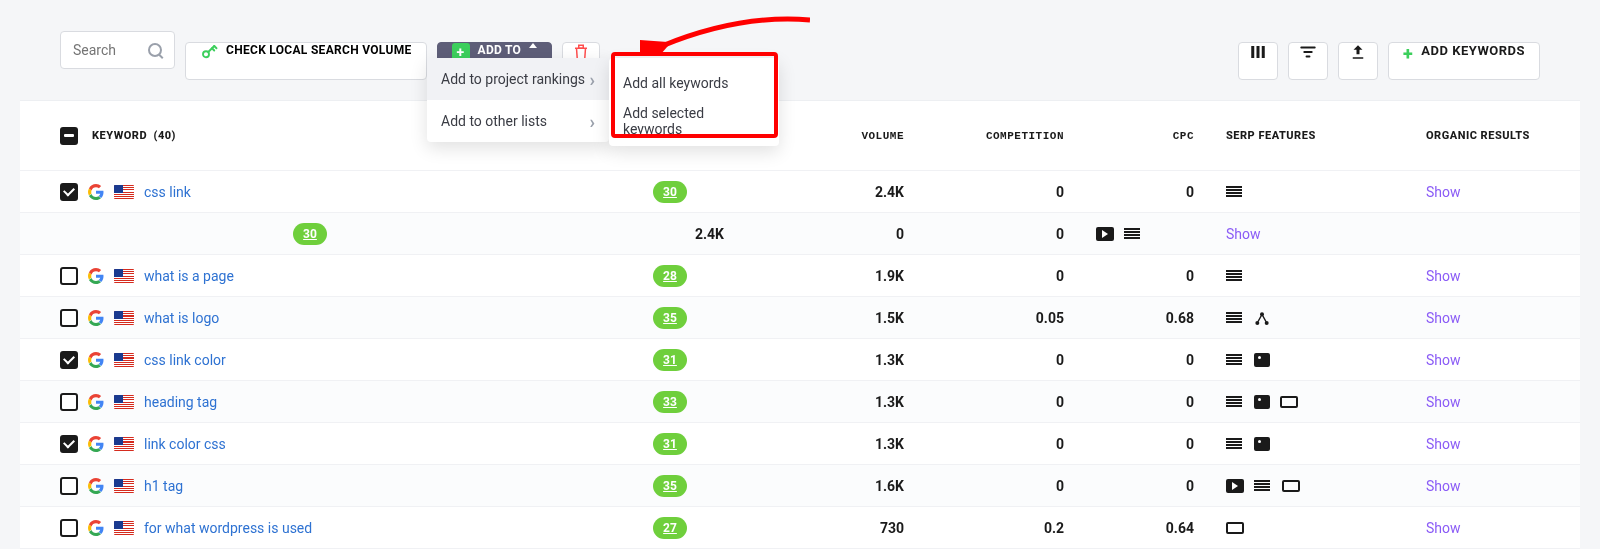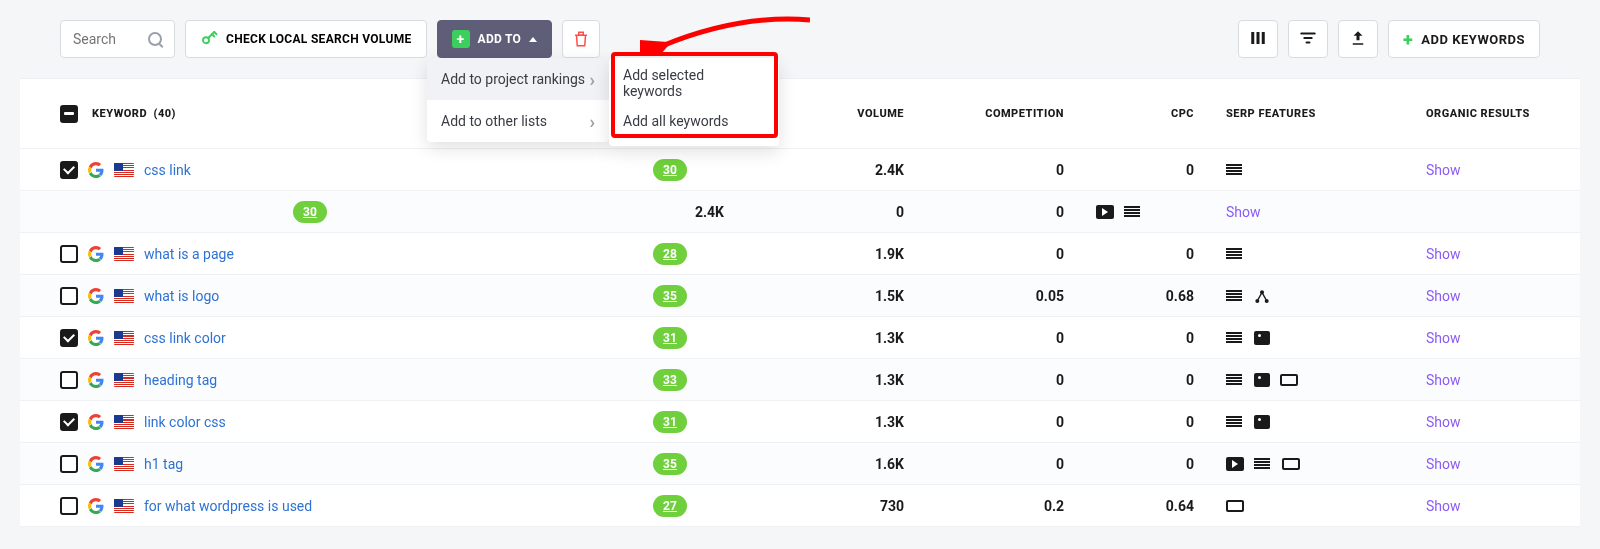--- a/index.html
+++ b/index.html
@@ -3,21 +3,21 @@
 <meta charset="utf-8">
 <style>
   * { box-sizing: border-box; margin: 0; padding: 0; font-family: -apple-system, BlinkMacSystemFont, "Segoe UI", Roboto, Arial, sans-serif; }
   body { background: #f5f6f8; padding: 20px 0; }
   .container { width: 1560px; margin: 0 auto; }
   .toolbar { display: flex; align-items: center; gap: 10px; padding: 0 40px 20px 40px; position: relative; }
   .search-box { display: flex; align-items: center; width: 115px; height: 38px; background: #fff; border: 1px solid #d9dbe0; border-radius: 4px; padding: 0 12px; }
   .search-box input { border: none; outline: none; flex: 1; width: 100%; font-size: 14px; color: #9aa0ab; }
   .search-box .mag { width: 14px; height: 14px; border: 2px solid #9aa0ab; border-radius: 50%; position: relative; }
   .search-box .mag::after { content: ""; position: absolute; width: 2px; height: 5px; background: #9aa0ab; transform: rotate(-45deg); right: -2px; bottom: -4px; }
-  .btn { display: inline-flex; align-items: center; gap: 8px; height: 38px; padding: 0 14px; border: 1px solid #d9dbe0; border-radius: 4px; background: #fff; font-size: 12px; font-weight: 700; letter-spacing: .3px; cursor: pointer; }
+  .btn { display: inline-flex; gap: 8px; height: 38px; padding: 0 14px; border: 1px solid #d9dbe0; border-radius: 4px; background: #fff; font-size: 12px; font-weight: 700; letter-spacing: .3px; cursor: pointer; margin-top: 22px; }
   .btn-addto { background: #5e5e78; border-color: #5e5e78; color: #fff; }
   .btn-addto .plus { width: 18px; height: 18px; background: #3ccf5c; border-radius: 3px; display: flex; align-items: center; justify-content: center; color: #fff; font-size: 14px; font-weight: 700; }
   .btn-addto .caret { width: 0; height: 0; border-left: 4px solid transparent; border-right: 4px solid transparent; border-bottom: 5px solid #fff; }
   .btn-del { width: 38px; justify-content: center; padding: 0; }
   .btn-del svg { width: 18px; height: 18px; }
   .btn-icon { width: 40px; justify-content: center; padding: 0; }
   .btn-addkw { color: #1a1a1a; font-weight: 700; font-size: 13px; letter-spacing: .5px; }
   .btn-addkw .plus2 { color: #3ccf5c; font-size: 18px; font-weight: 800; }
   .toolbar-right { margin-left: auto; display: flex; gap: 10px; }
   .key-icon svg { width: 18px; height: 18px; }
@@ -26,21 +26,21 @@
   .dropdown .dd-item:hover, .dropdown .dd-item.active { background: #f1f2f5; }
   .dropdown .chev { font-size: 18px; color: #9aa0ab; font-weight: 700; }
   .sub-dropdown { position: absolute; top: 38px; left: 589px; width: 170px; background: #fff; box-shadow: 0 6px 18px rgba(0,0,0,.12); border-radius: 4px; padding: 6px 0; z-index: 10; }
   .sub-dropdown .sdd-item { height: 38px; display: flex; align-items: center; padding: 0 14px; font-size: 14px; color: #3a3c44; cursor: pointer; }
   .highlight-box { position: absolute; left: 591px; top: 32px; width: 167px; height: 86px; border: 4px solid #ff0000; border-radius: 4px; z-index: 20; pointer-events: none; }
   .arrow { position: absolute; left: 620px; top: -16px; width: 170px; height: 48px; z-index: 20; pointer-events: none; }
   .table { background: #fff; border-top: 1px solid #edeff2; }
   .thead, .trow { display: grid; grid-template-columns: 580px 140px 180px 160px 130px 200px 170px; align-items: center; height: 42px; padding: 0 40px 0 0; border-bottom: 1px solid #f0f1f4; }
   .thead { height: 70px; font-size: 11px; font-weight: 800; letter-spacing: .5px; color: #1a1a1a; }
   .thead .th-kw { display: flex; align-items: center; gap: 14px; padding-left: 40px; }
-  .th-right { text-align: right; padding-right: 16px; }
+  .th-right { text-align: right; padding-right: 16px; font-family: Liberation Mono, monospace; }
   .th-serp, .th-org { text-align: left; padding-left: 16px; }
   .trow { font-size: 14px; }
   .trow:nth-child(even) { background: #fbfcfd; }
   .td-kw { display: flex; align-items: center; gap: 10px; padding-left: 40px; }
   .chk { width: 18px; height: 18px; border: 2px solid #1a1a1a; border-radius: 3px; display: flex; align-items: center; justify-content: center; background: #fff; cursor: pointer; }
   .chk.checked { background: #1a1a1a; }
   .chk.checked::after { content: ""; width: 8px; height: 5px; border-left: 2px solid #fff; border-bottom: 2px solid #fff; transform: rotate(-45deg); margin-top: -2px; }
   .chk-indet { width: 18px; height: 18px; border-radius: 3px; background: #1a1a1a; display: flex; align-items: center; justify-content: center; }
   .chk-indet::after { content: ""; width: 10px; height: 3px; background: #fff; border-radius: 1px; }
   .google-icon svg { width: 16px; height: 16px; display: block; }
@@ -104,22 +104,22 @@
       <div class="dd-item active">
         <span>Add to project rankings</span>
         <span class="chev">›</span>
       </div>
       <div class="dd-item">
         <span>Add to other lists</span>
         <span class="chev">›</span>
       </div>
     </div>
     <div class="sub-dropdown">
+      <div class="sdd-item">Add all keywords</div>
       <div class="sdd-item">Add selected keywords</div>
-      <div class="sdd-item">Add all keywords</div>
     </div>
     <div class="highlight-box"></div>
     <svg class="arrow" viewBox="0 0 170 48">
       <defs>
           <marker id="ah" markerWidth="12" markerHeight="12" refX="2" refY="6" orient="auto">
         <path d="M12 0 L0 6 L12 12 z" fill="#ff0000"></path>
           </marker>
         </defs>
       <path d="M170 16 Q100 10 22 42" stroke="#ff0000" stroke-width="5" fill="none" marker-end="url(#ah)"></path>
     </svg>

